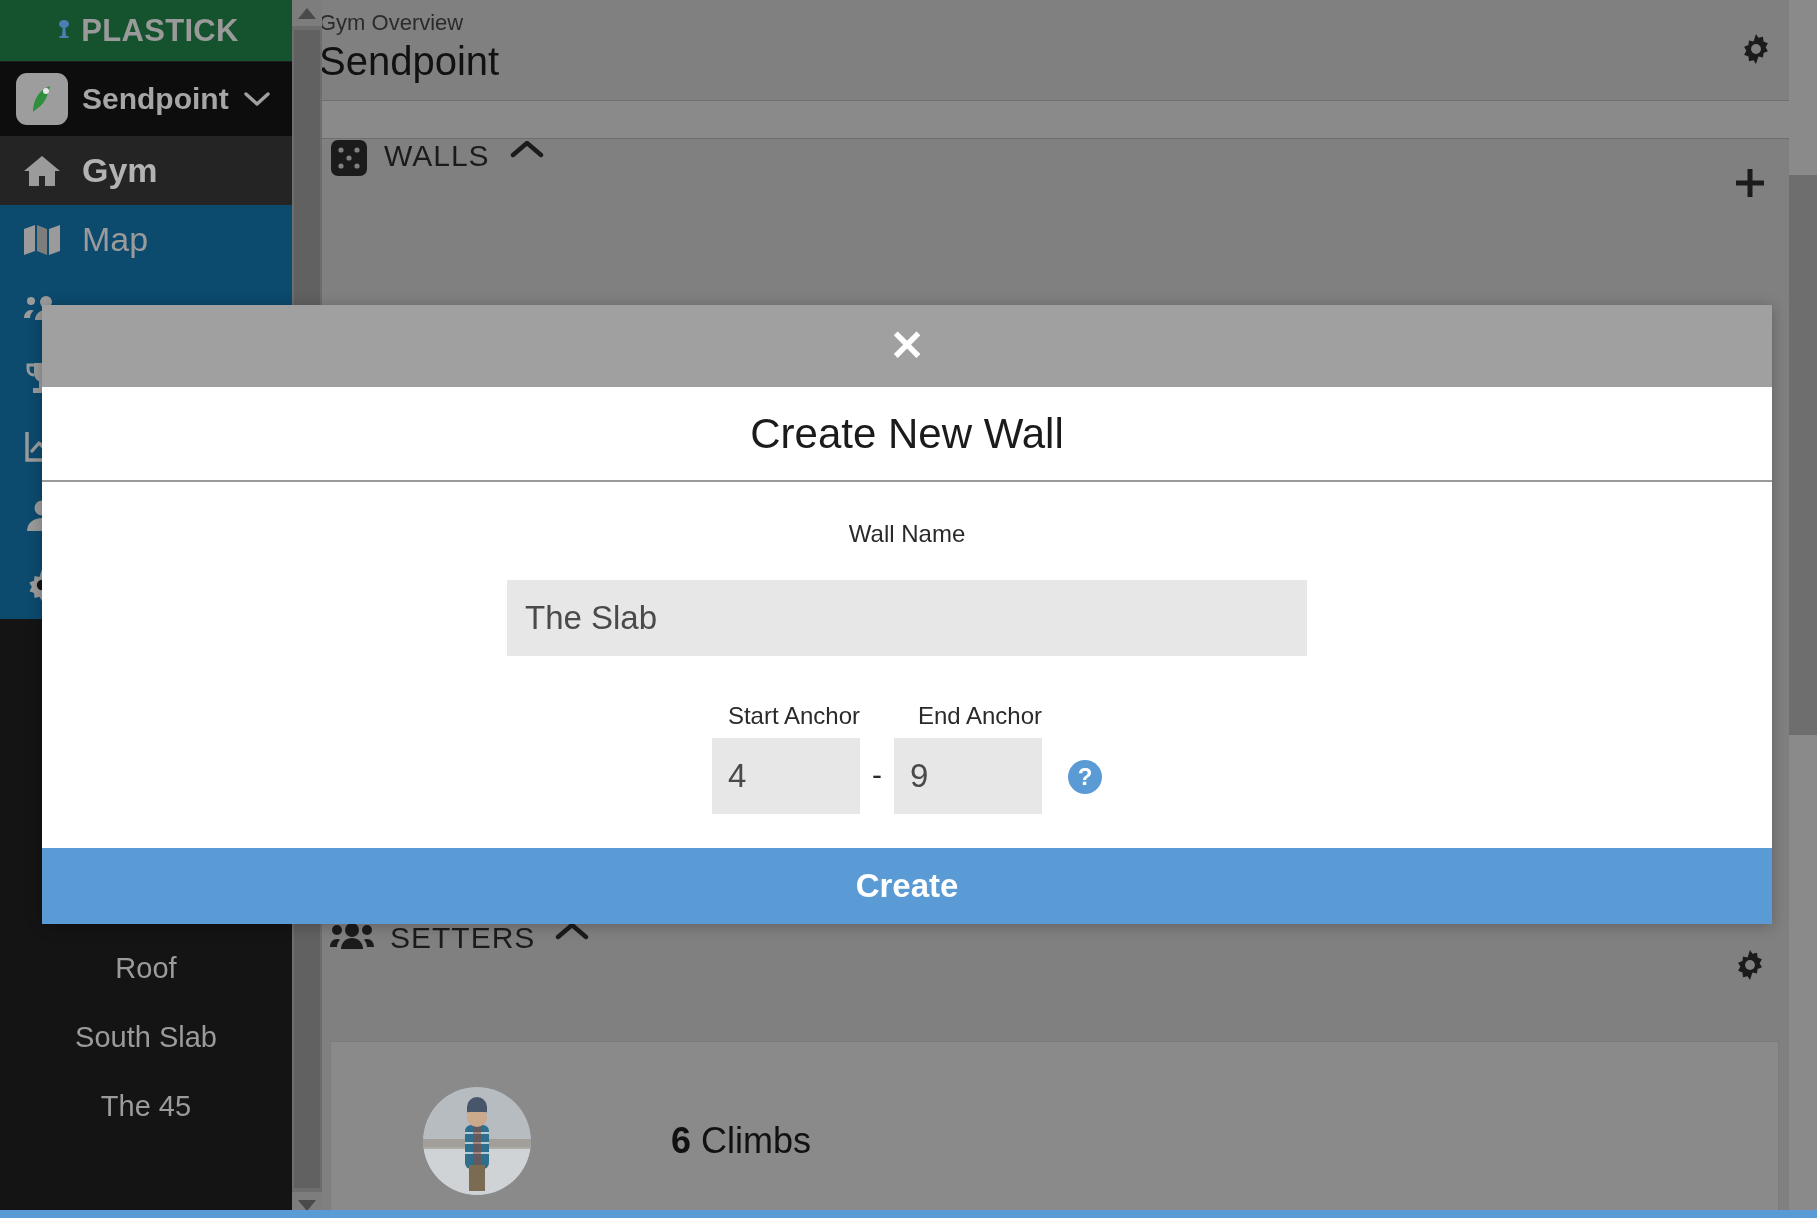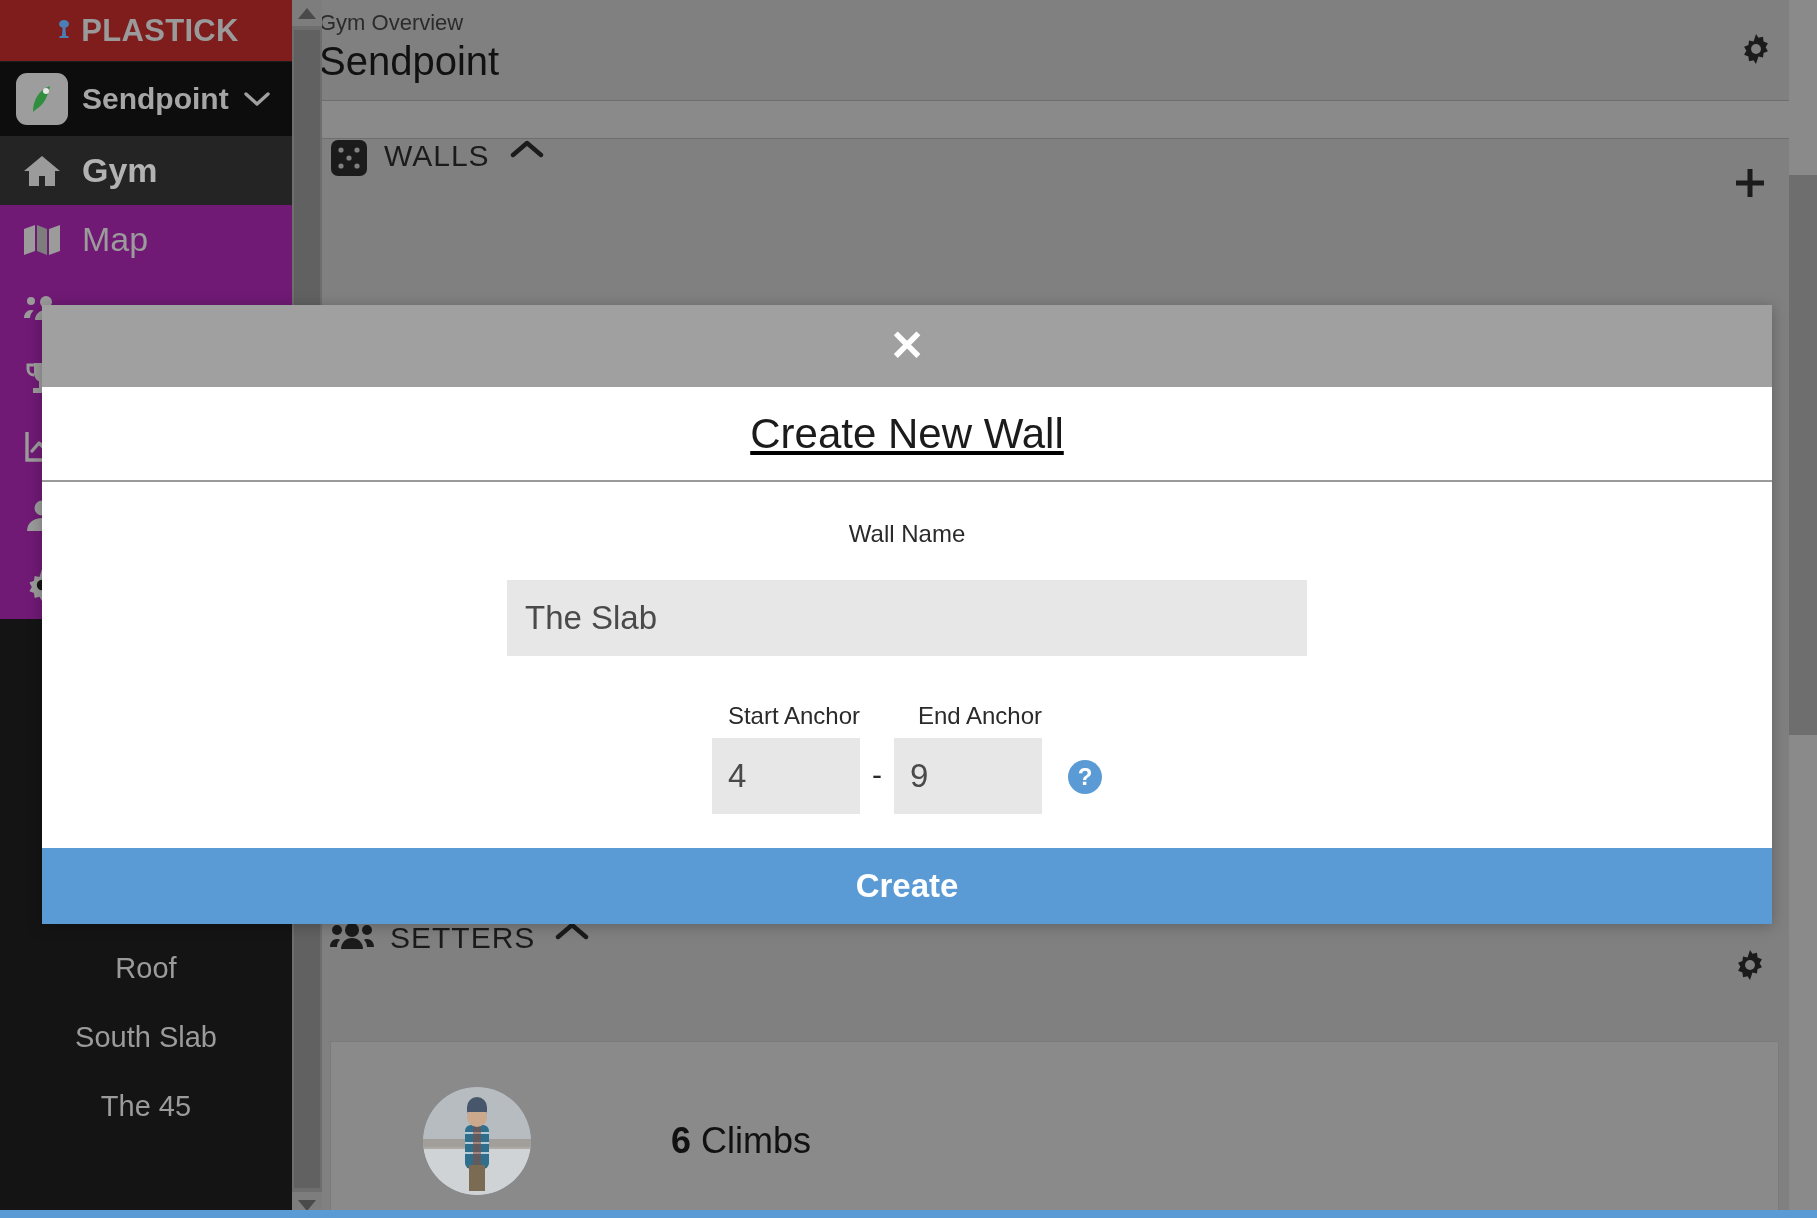--- a/index.html
+++ b/index.html
@@ -14,21 +14,21 @@
   
   .sidebar {
     position: absolute; left: 0; top: 0;
     width: 292px; height: 1218px;
     background: #141414;
     z-index: 5;
   }
   .brand {
     height: 62px;
     display: flex; align-items: center; justify-content: center;
-    background: #7f1d1d;
+    background: #14532d;
     border-bottom: 1px solid #1c1c1c;
   }
   .brand-icon { width: 22px; height: 24px; margin-right: 6px; display:block; }
   .brand-text {
     color: #9a9a9a; font-size: 31px; font-weight: 600; letter-spacing: .3px;
   }
   .gym-switch {
     height: 74px;
     display: flex; align-items: center;
     padding: 0 16px;
@@ -43,21 +43,21 @@
   .gym-name {
     color: #a6a6a6; font-size: 30px; font-weight: 700;
     margin-left: 14px; flex: 1 1 auto;
   }
   .chev-down { width: 26px; height: 16px; flex: 0 0 auto; margin-right: 6px; }
 
   .nav-item {
     height: 69px;
     display: flex; align-items: center;
     padding-left: 12px;
-    background: #701a75;
+    background: #0c4a6e;
   }
   .nav-item.active { background: #242424; }
   .nav-icon {
     width: 60px; display: flex; align-items: center; justify-content: center;
     flex: 0 0 auto;
   }
   .nav-label { color: #9b9b9b; font-size: 34px; margin-left: 10px; }
   .nav-item.active .nav-label { color: #b3b3b3; font-weight: 700; }
 
   .walllist {
@@ -174,21 +174,20 @@
     position: relative;
   }
   .close-x {
     color: #fff; font-size: 42px; font-weight: 700; line-height: 1;
     font-family: "Liberation Sans", sans-serif;
     user-select: none;
   }
   .modal-title-wrap {
     height: 95px; display: flex; align-items: center; justify-content: center;
     border-bottom: 2px solid #9a9a9a;
-    text-decoration: underline;
   }
   .modal-title { font-size: 42px; color: #1b1b1b; font-weight: 400; }
 
   .modal-body { padding: 38px 0 34px 0; background: #fff; }
   .field-block { display: flex; flex-direction: column; align-items: center; gap: 24px; }
   .field-label { font-size: 24px; color: #2a2a2a; margin-bottom: 8px; }
   .text-input {
     width: 800px; height: 76px;
     background: #e7e7e7; border: none;
     font-size: 33px; color: #4a4a4a;

